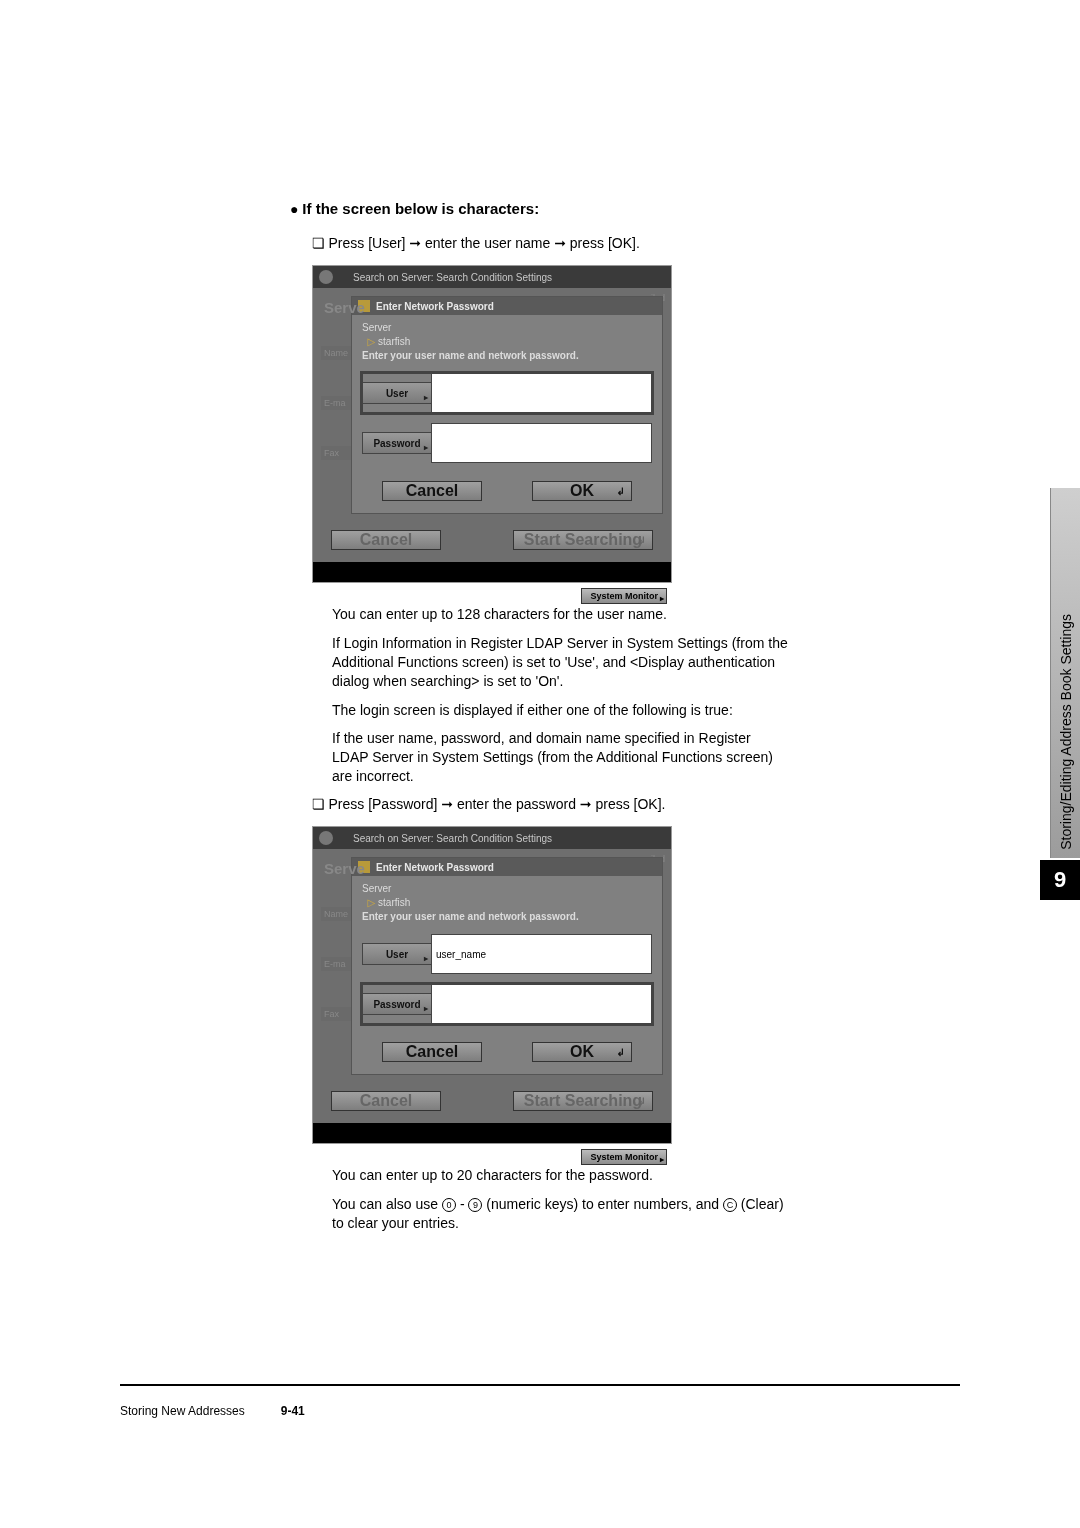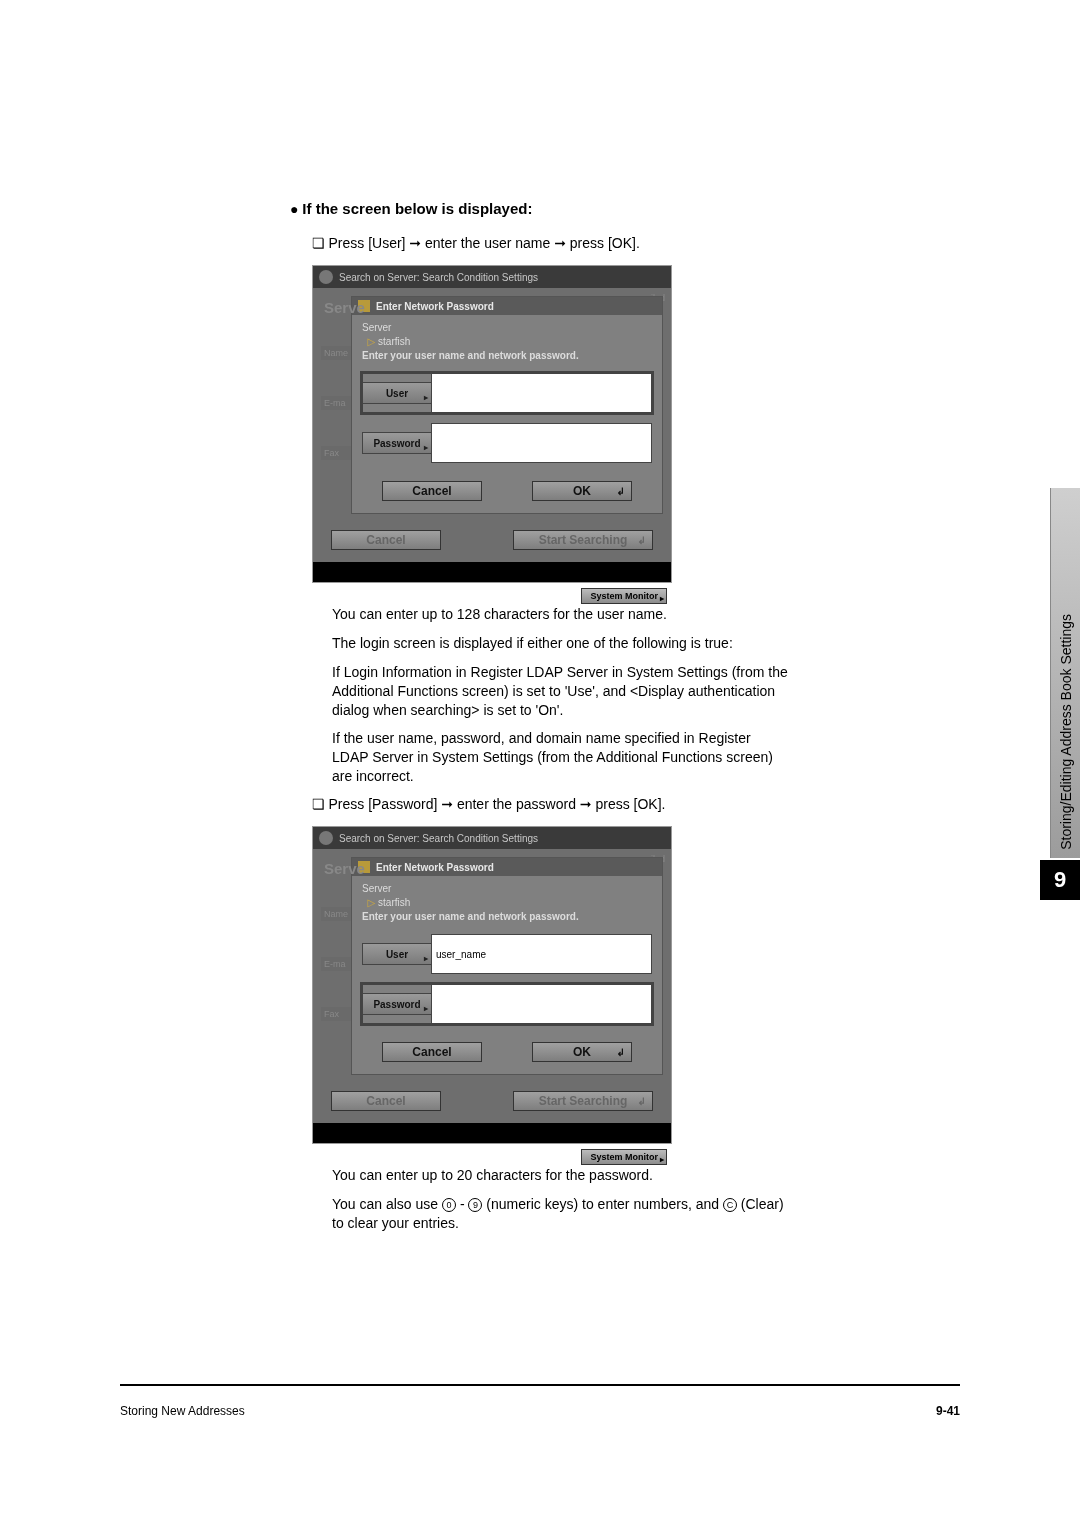--- a/index.html
+++ b/index.html
@@ -43,21 +43,21 @@
     font-size: 10px;
     color: #dcdcdc;
   }
   .dialog-titlebar {
     background: #3a3a3a;
     color: #c8c8c8;
     padding: 4px 6px;
     font-size: 10px;
     display: flex;
     align-items: center;
-    gap: 6px;
+    gap: 20px;
   }
   .dialog-titlebar .back-icon {
     width: 14px; height: 14px; background:#777; border-radius:50%;
     display:inline-block;
   }
   .dialog-body {
     padding: 6px 8px 4px 8px;
     position: relative;
   }
   .inner-dialog {
@@ -101,21 +101,21 @@
   .field-input {
     flex:1; height:40px; background:#fff; border:1px solid #444;
     margin-left:-1px; font-size:10px; padding:0 4px; color:#000;
     display:flex; align-items:center;
   }
   .highlight-box { outline:3px solid #434343; outline-offset:-1px; }
   .btn-row { display:flex; justify-content:space-between; margin-top:18px; padding:0 20px; }
   .dlg-btn {
     width:100px; height:20px; border:1px solid #333;
     background:linear-gradient(#a0a0a0,#7e7e7e);
-    font-size:12px; font-weight:bold; color:#111;
+    font-size:16px; font-weight:bold; color:#111;
     display:flex; align-items:center; justify-content:center;
     position:relative;
   }
   .dlg-btn.ok::after { content:"↲"; position:absolute; right:6px; font-size:10px; }
   .bottom-row {
     display:flex; justify-content:space-between; align-items:center;
     padding:6px 10px 8px 10px;
   }
   .bottom-row .dlg-btn { width:110px; color:#666; }
   .bottom-row .dlg-btn.start { width:140px; position:relative; }
@@ -157,29 +157,29 @@
     width:40px; height:40px; background:#000; color:#fff;
     display:flex; align-items:center; justify-content:center;
     font-size:22px; font-weight:bold;
   }
 
   .circled { display:inline-block; width:14px; height:14px; border:1.2px solid #000; border-radius:50%; font-size:9px; line-height:12px; text-align:center; vertical-align:middle;}
 
   .footer {
     position:absolute; bottom:110px; left:120px; right:120px;
     border-top:2px solid #000; padding-top:18px;
-    font-size:12px; display:flex; justify-content:space-between; gap:36px;
+    font-size:12px; display:flex; justify-content:flex-start; gap:36px;
   }
   .footer .pg { font-weight:bold; }
 </style>
 </head>
 <body>
 
 <div class="content">
-  <div class="bullet-heading">If the screen below is displayed:</div>
+  <div class="bullet-heading">If the screen below is characters:</div>
 
   <div class="substep">Press [User] ➞ enter the user name ➞ press [OK].</div>
 
   <div class="dialog">
     <div class="dialog-titlebar">
       <span class="back-icon"></span>
       <span>Search on Server: Search Condition Settings</span>
     </div>
     <div class="dialog-body">
       <div class="ailed-label">
@@ -218,22 +218,22 @@
         <div class="dlg-btn">Cancel</div>
         <div class="dlg-btn start">Start Searching</div>
       </div>
     </div>
     <div class="statusbar">
       <div class="sysmon">System Monitor</div>
     </div>
   </div>
 
   <div class="para">You can enter up to 128 characters for the user name.</div>
+  <div class="para">If Login Information in Register LDAP Server in System Settings (from the Additional Functions screen) is set to 'Use', and &lt;Display authentication dialog when searching&gt; is set to 'On'.</div>
   <div class="para">The login screen is displayed if either one of the following is true:</div>
-  <div class="para">If Login Information in Register LDAP Server in System Settings (from the Additional Functions screen) is set to 'Use', and &lt;Display authentication dialog when searching&gt; is set to 'On'.</div>
   <div class="para">If the user name, password, and domain name specified in Register LDAP Server in System Settings (from the Additional Functions screen) are incorrect.</div>
 
   <div class="substep">Press [Password] ➞ enter the password ➞ press [OK].</div>
 
   <div class="dialog">
     <div class="dialog-titlebar">
       <span class="back-icon"></span>
       <span>Search on Server: Search Condition Settings</span>
     </div>
     <div class="dialog-body">

